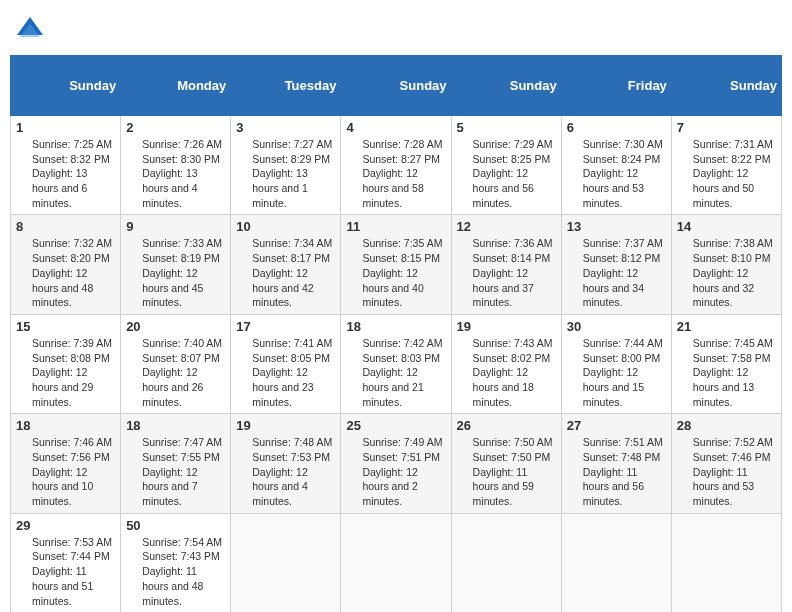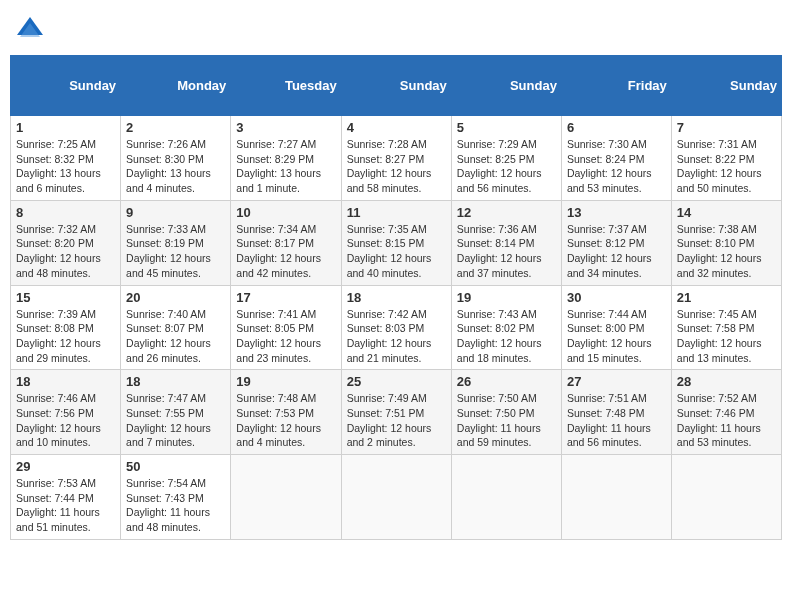--- a/index.html
+++ b/index.html
@@ -89,20 +89,21 @@
       font-size: 13px;
       font-weight: bold;
       color: #333;
       display: block;
       margin-bottom: 2px;
     }
     .day-info {
       color: #333;
       line-height: 1.4;
       font-size: 10.5px;
+      margin-left: 16px;
     }
     .empty-cell {
       background: #f9f9f9 !important;
     }
   </style>
 </head>
 <body>
 
 <div class="header">
   <div class="logo">

